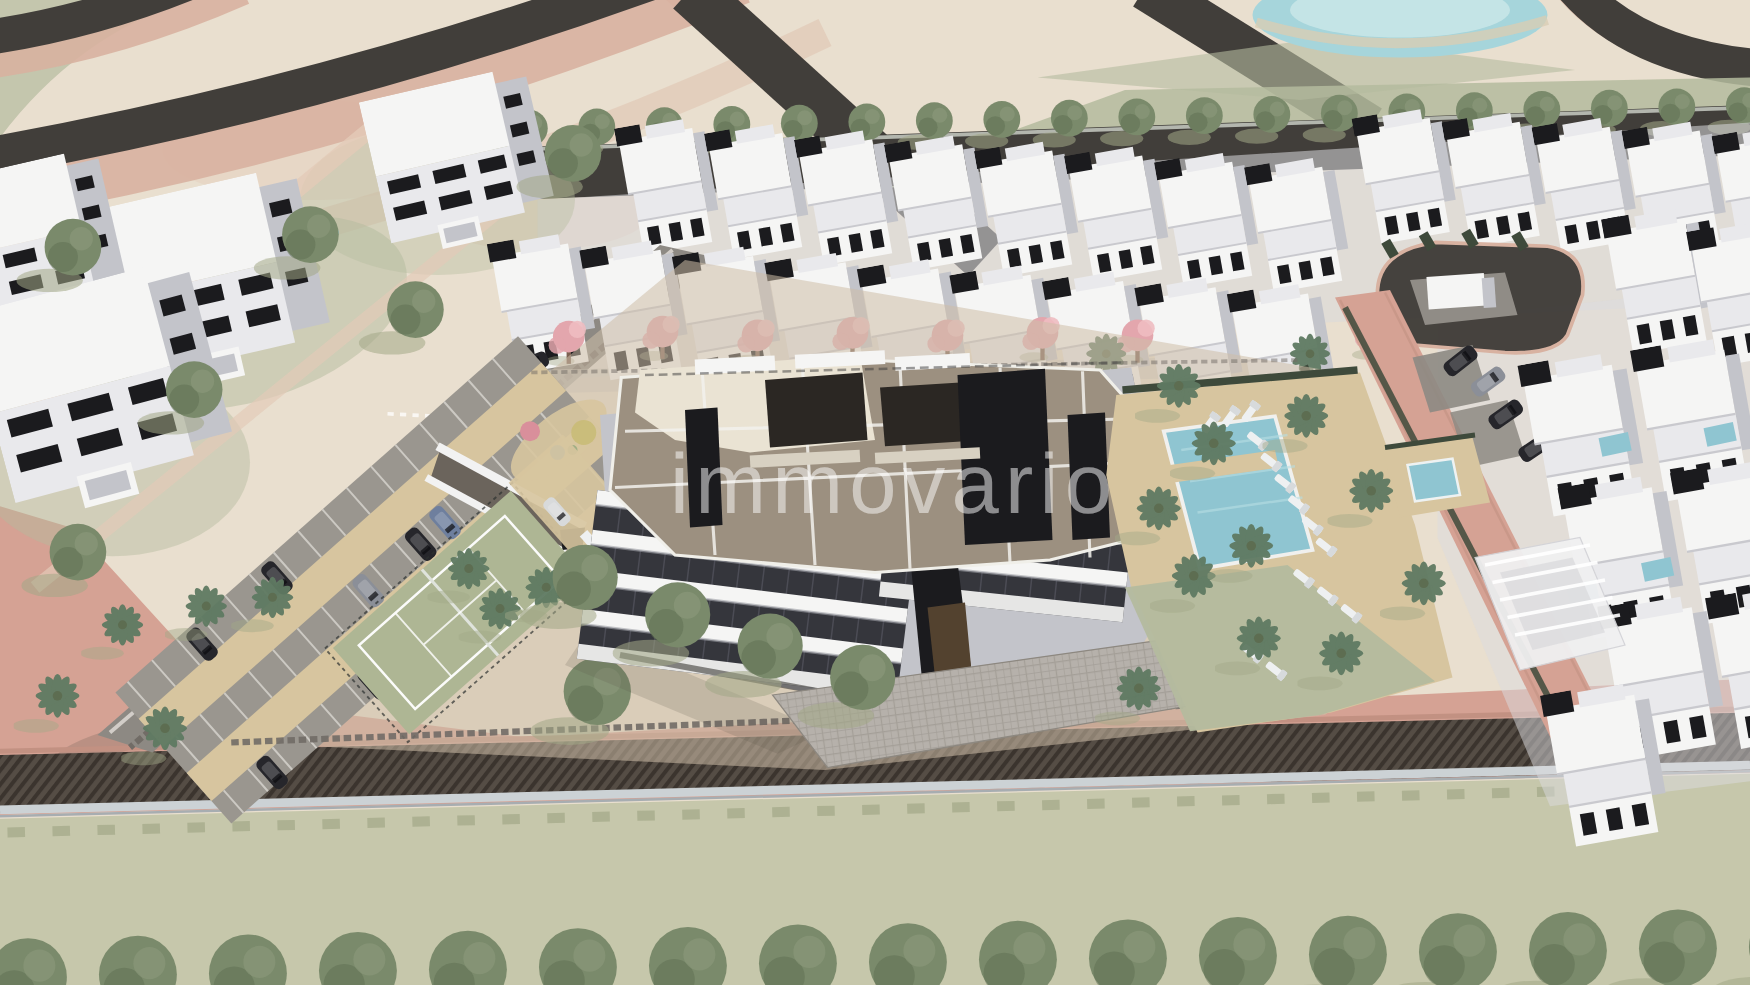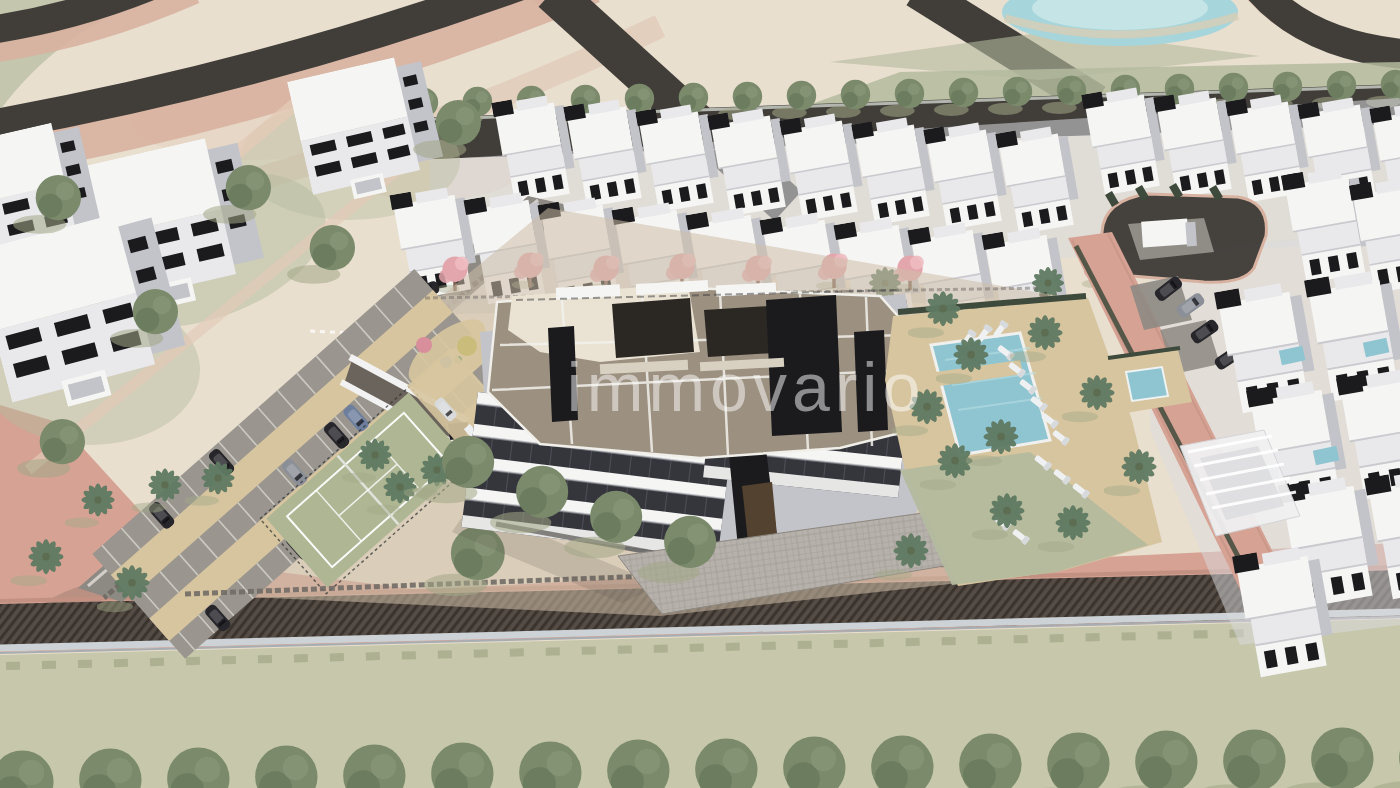--- a/index.html
+++ b/index.html
@@ -33,21 +33,21 @@
   .f-pavepink{fill:var(--pavement-pink)} .f-lounger{fill:var(--lounger-white)} .f-hedge{fill:var(--hedge-dark)} .f-shadow{fill:var(--shadow-green)} .f-shadowdark{fill:var(--shadow-dark)}
   
   .k{fill:none}
   .k-pathpink{stroke:var(--path-pink)} .k-roaddark{stroke:var(--road-dark)} .k-curb{stroke:var(--curb-pink)}
   .k-rail{stroke:var(--rail-gray)} .k-wall{stroke:var(--wall-stone)} .k-hedge{stroke:var(--hedge-dark)}
   .k-white{stroke:#ffffff} .k-cream{stroke:#f2f1ec} .k-parapet{stroke:#c9c9ce}
   
   .c-cardark{color:var(--car-dark)} .c-cargray{color:var(--car-gray)} .c-carblue{color:var(--car-blue)}
   .c-carwhite{color:var(--car-white)}
   .watermark{position:absolute;left:536px;top:348px;width:420px;font-size:68px;font-weight:400;
-    letter-spacing:5px;color:var(--watermark);opacity:.5;white-space:nowrap;pointer-events:none;text-align:center;}
+    letter-spacing:5px;color:var(--watermark);opacity:.5;white-space:nowrap;pointer-events:none;}
 </style>
 </head>
 <body>
 
 <div class="stage">
 <svg viewBox="0 0 1400 788" width="1400" height="788">
   <defs>
     <pattern id="hatch" width="7" height="7" patternUnits="userSpaceOnUse" patternTransform="rotate(38)">
       <rect width="7" height="7" class="f-asphalt"></rect>
       <rect width="3.2" height="7" fill="#3b342e"></rect>

